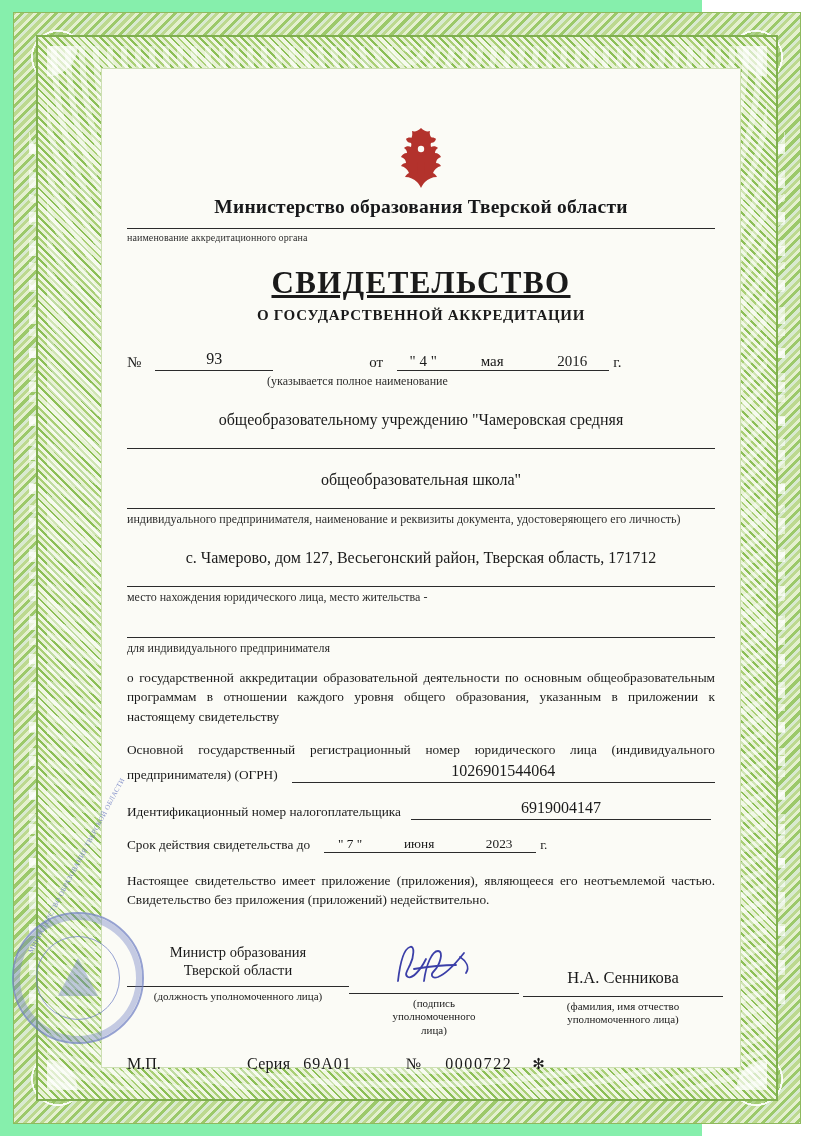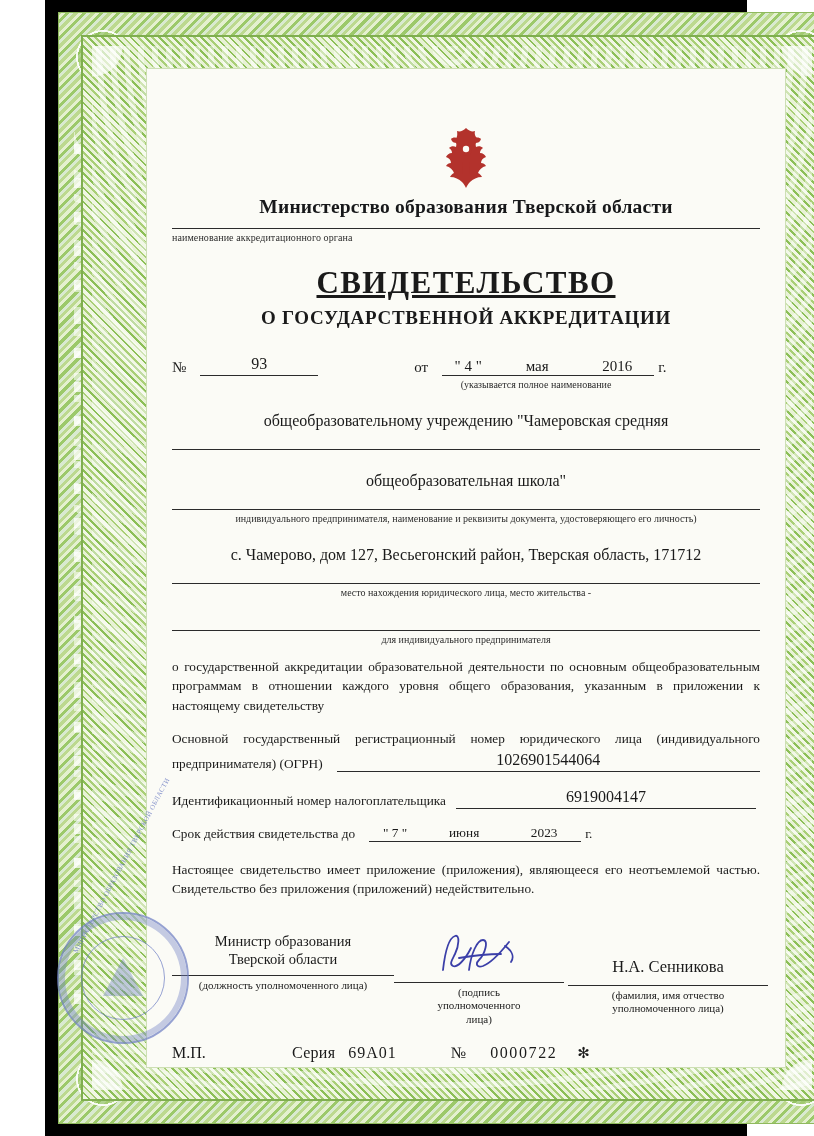--- a/index.html
+++ b/index.html
@@ -14,22 +14,21 @@
     color: #1a1a1a;
     position: relative;
     overflow: hidden;
   }
 
   
   .page {
     position: absolute;
     left: 0; top: 0;
     width: 702px; height: 1136px;
-    background: #000000;
-    margin-left: 45px;
+    background: #86efac;
   }
   .cert-outer {
     position: absolute;
     left: 13px; top: 12px;
     width: 788px; height: 1112px;
     background:
       repeating-linear-gradient(135deg,
         #bcd98f 0px, #bcd98f 3px,
         #e4f0cf 3px, #e4f0cf 6px,
         #9cc96a 6px, #9cc96a 9px,
@@ -146,21 +145,21 @@
   .title1 {
     text-align: center;
     font-size: 31px;
     font-weight: bold;
     letter-spacing: 1.4px;
     margin-top: 22px;
     text-decoration: underline;
   }
   .title2 {
     text-align: center;
-    font-size: 19px;
+    font-size: 15px;
     font-weight: bold;
     letter-spacing: .7px;
     margin-top: 6px;
   }
 
   
   .row {
     display: flex;
     align-items: flex-end;
     margin-top: 26px;
@@ -185,22 +184,21 @@
   .issued-row { margin-top: 26px; }
 
   .centered-line {
     margin-top: 22px;
     border-bottom: 1px solid #2b2b2b;
     text-align: center;
     font-size: 16px;
     padding-bottom: 19px;
   }
   .caption2 {
-    text-align: center;
-    font-size: 10px;
+    font-size: 12px;
     color: #2c2c2c;
     margin-top: 3px;
   }
 
   .bare-rule {
     margin-top: 18px;
     border-bottom: 1px solid #2b2b2b;
     height: 14px;
   }
 

